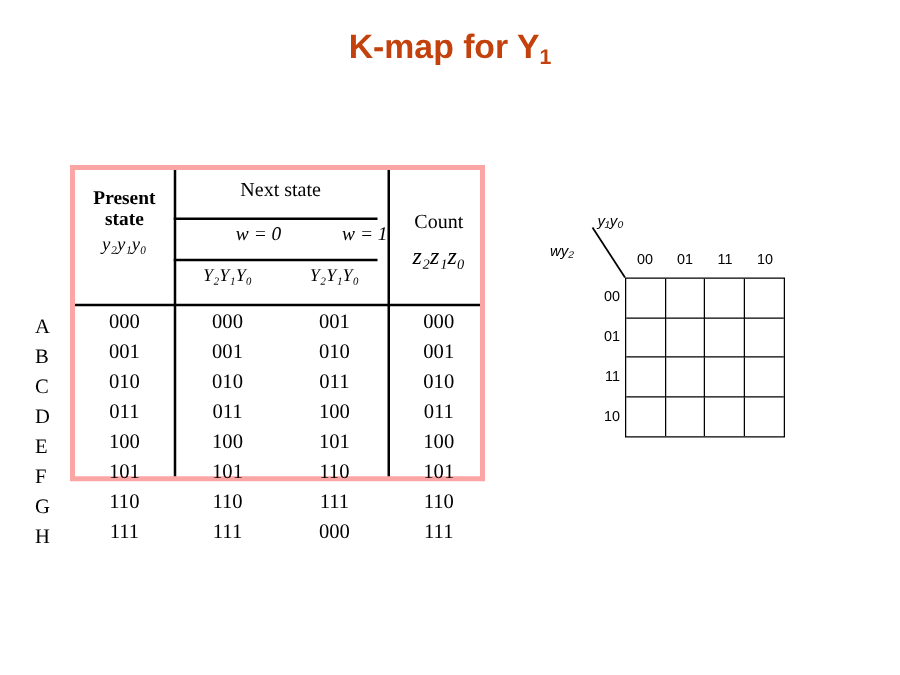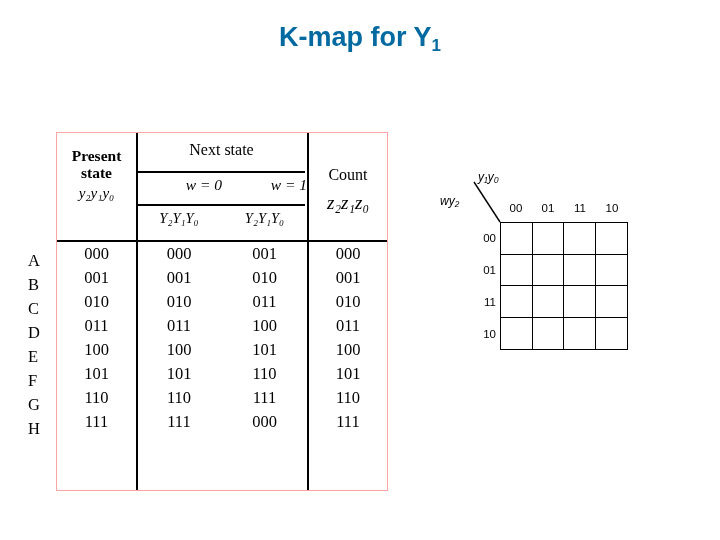--- a/index.html
+++ b/index.html
@@ -20,37 +20,37 @@
   #page-title {
     position: absolute;
     left: 0;
     top: 22px;
     width: 720px;
     text-align: center;
     font-family: "Liberation Sans", sans-serif;
     font-weight: bold;
     font-size: 27px;
     letter-spacing: 0px;
-    color: #0369a1;
+    color: #c2410c;
   }
   #page-title sub {
     font-size: 17px;
     vertical-align: baseline;
     position: relative;
     top: 5px;
   }
 
   
   #state-table-wrap {
     position: absolute;
     left: 56px;
     top: 132px;
     width: 332px;
-    height: 359px;
-    border: 1px solid #fca5a5;
+    height: 253px;
+    border: 4px solid #fca5a5;
     box-sizing: border-box;
   }
 
   
   .vline {
     position: absolute;
     top: 0;
     bottom: 0;
     width: 2px;
     background: #000;

